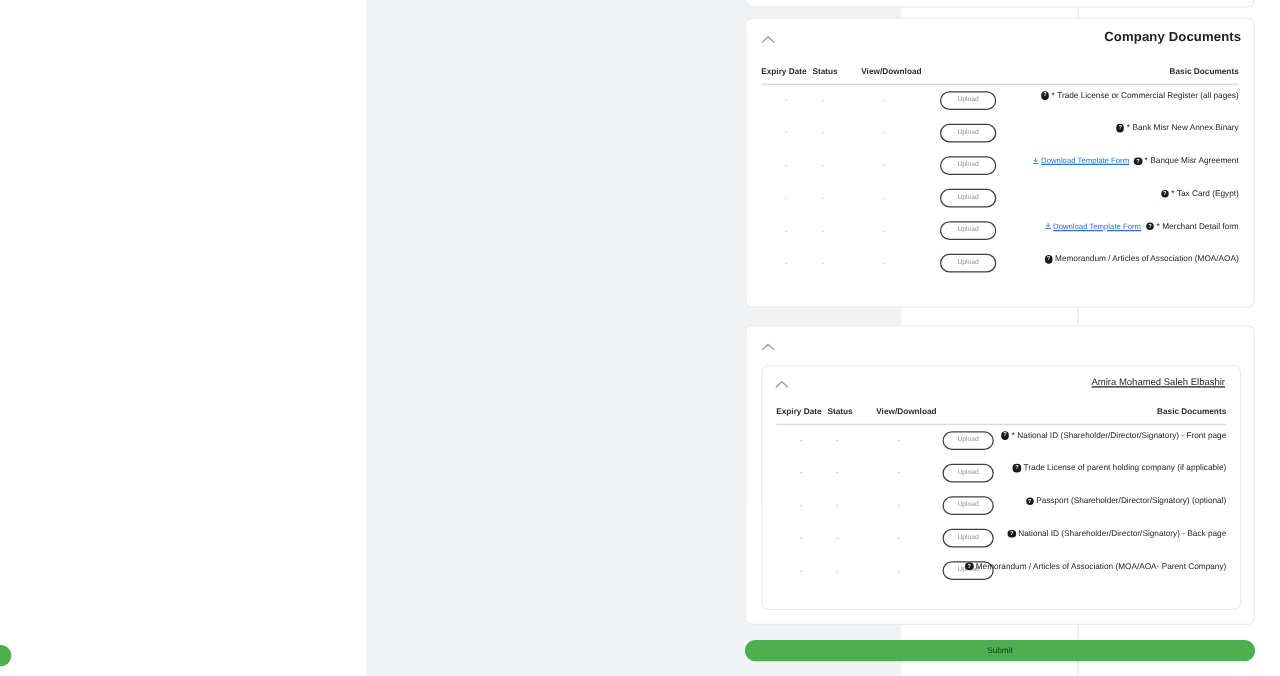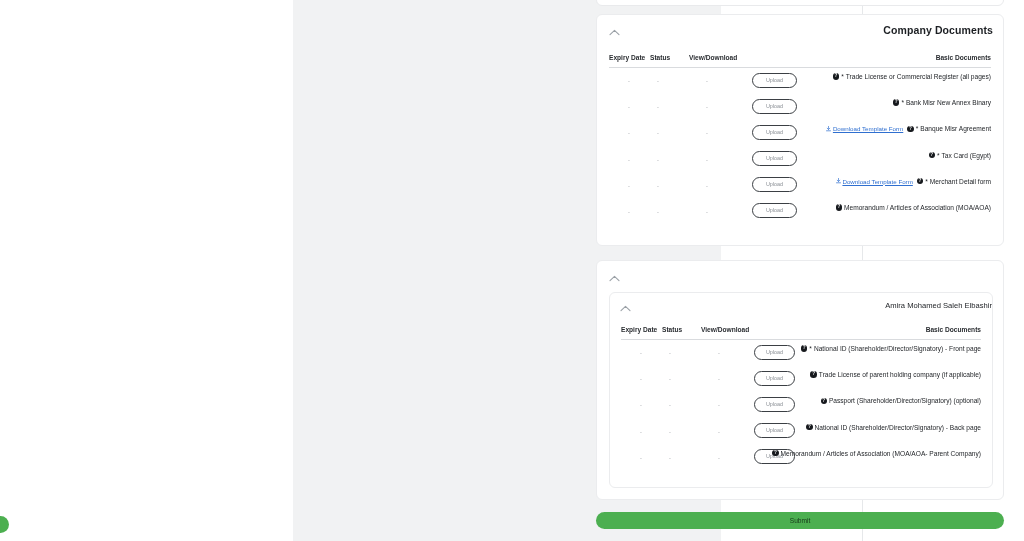--- a/index.html
+++ b/index.html
@@ -165,23 +165,24 @@
   .inner-card {
     position: absolute;
     left: 12px; top: 31px;
     width: 384px; height: 196px;
     background: #ffffff;
     border: 1px solid #ebecee;
     border-radius: 6px;
   }
   .stake-name {
     position: absolute;
-    right: 0; top: 8px;
+    right: 12px; top: 8px;
     font-size: 7.6px;
     color: #1c1f23;
+    text-decoration: underline;
     white-space: nowrap;
     cursor: pointer;
   }
 
   .submit-btn {
     position: absolute;
     left: 303px; top: 512px;
     width: 408px; height: 17px;
     background: #4caf50;
     border: none;

